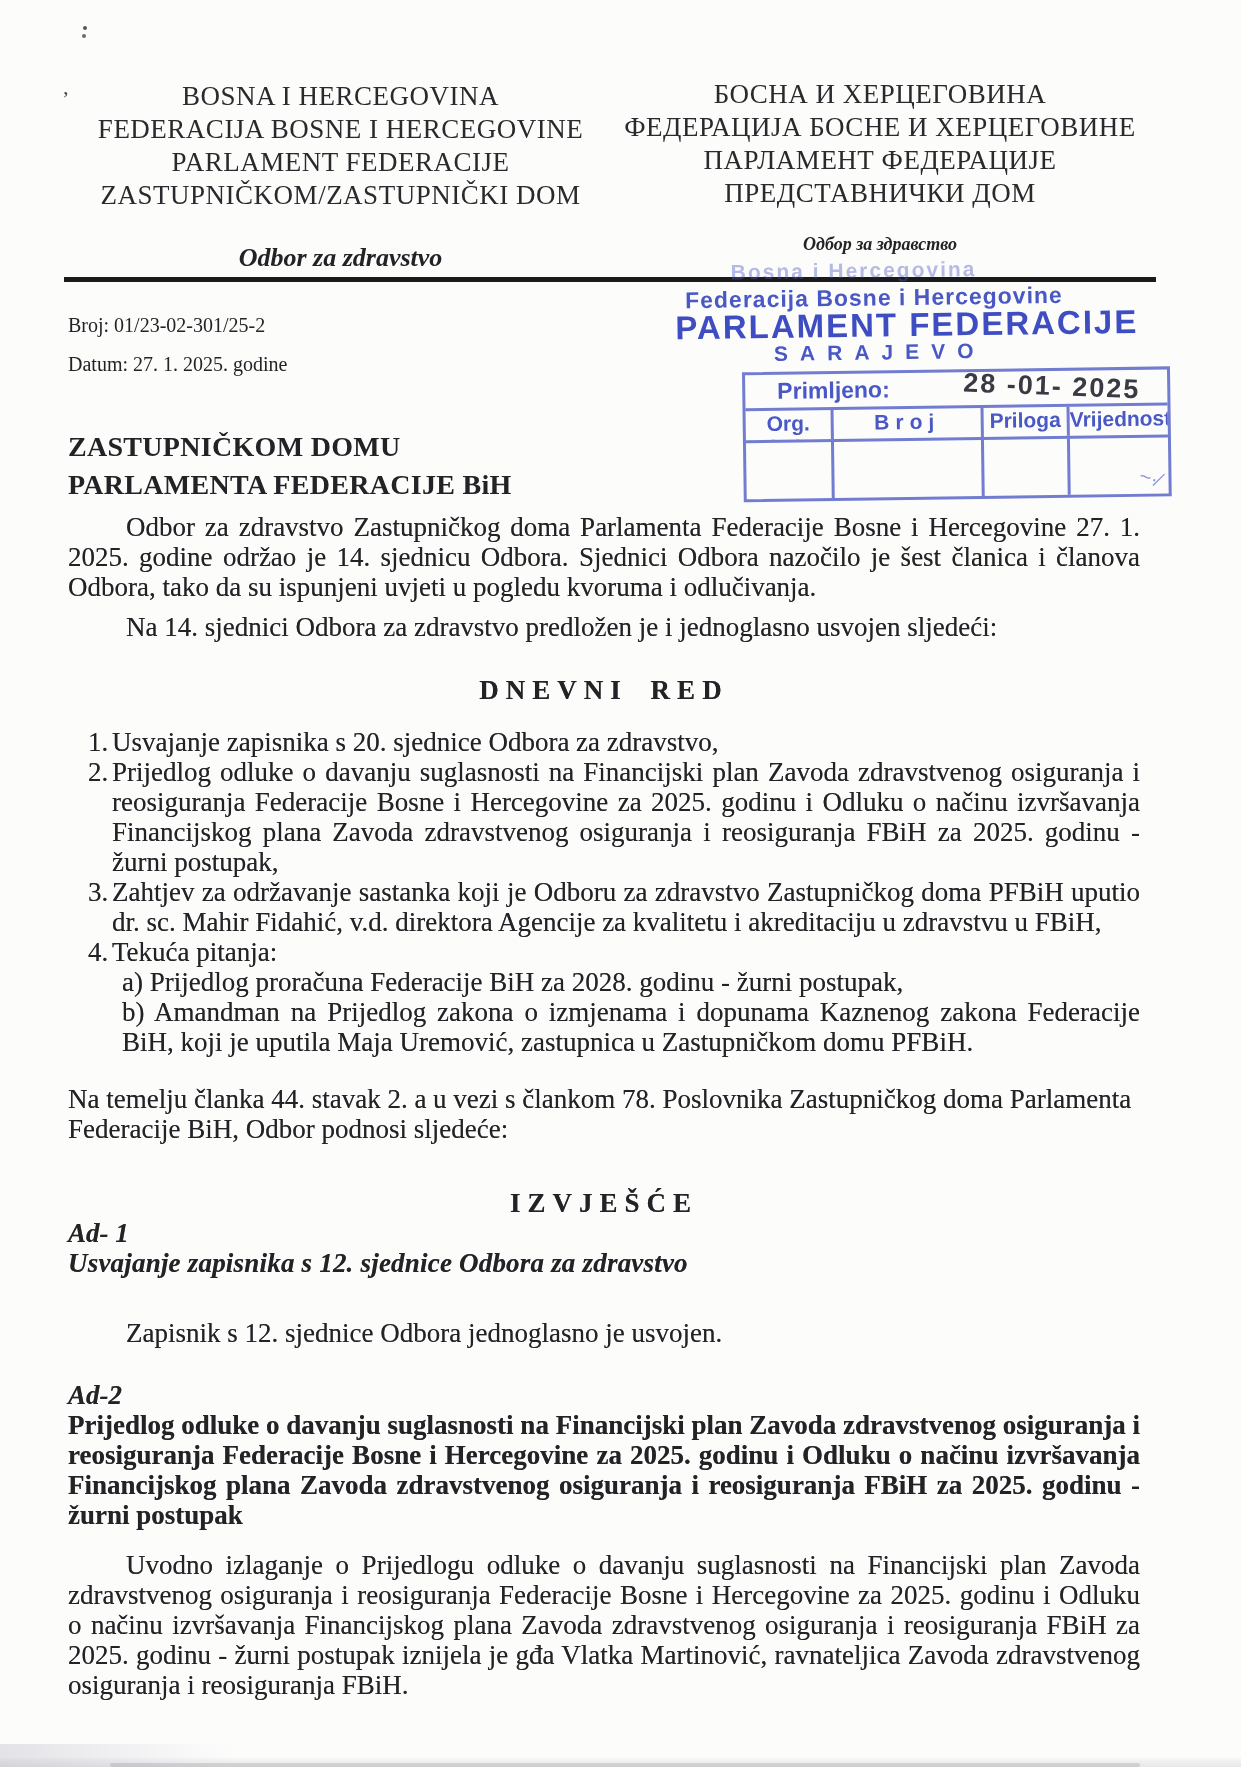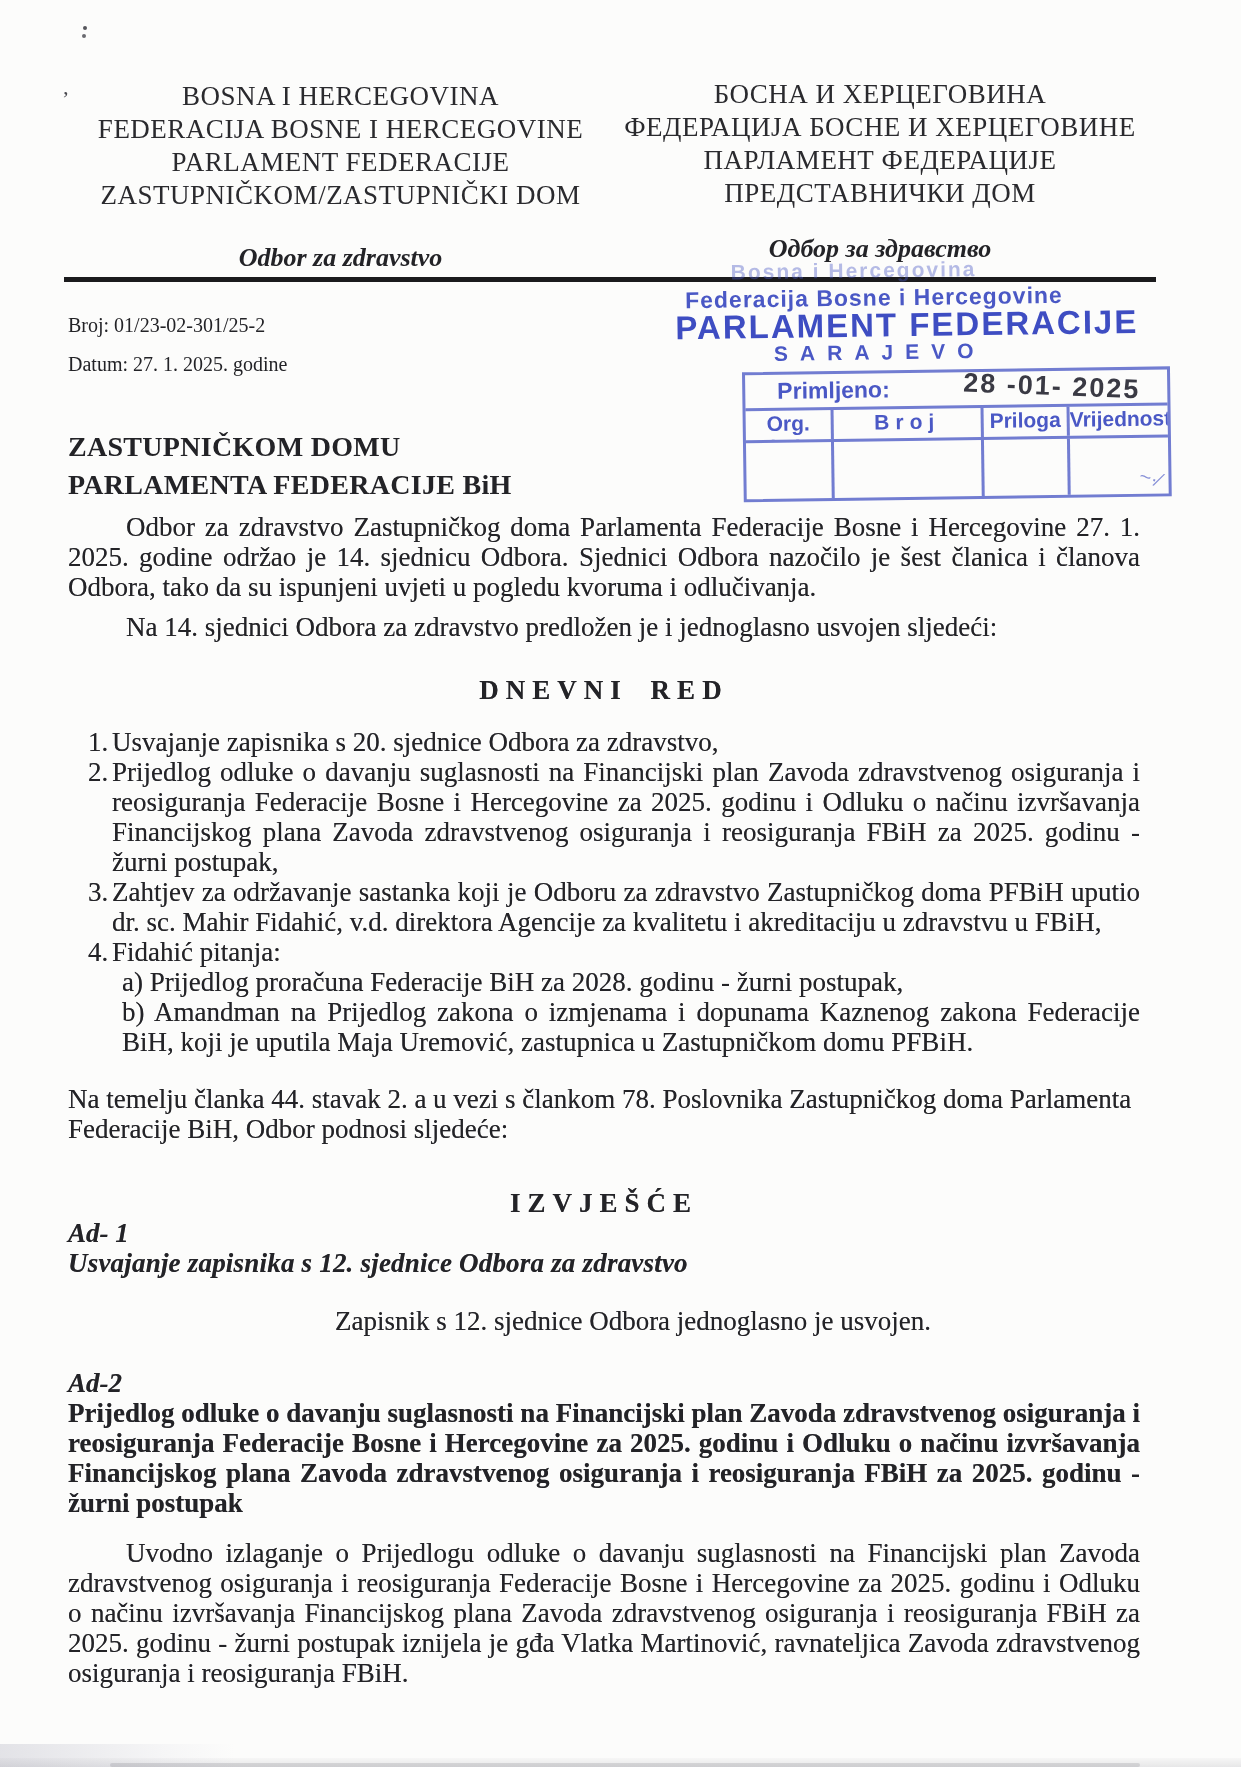--- a/index.html
+++ b/index.html
@@ -25,21 +25,21 @@
     position:absolute;left:620px;top:78px;width:520px;
     text-align:center;font-size:27px;line-height:33px;
     letter-spacing:.5px;color:#2a2a2e;
   }
   .committee-left{
     position:absolute;left:68px;top:243px;width:545px;
     text-align:center;font-size:26px;font-weight:bold;font-style:italic;
   }
   .committee-right{
     position:absolute;left:620px;top:234px;width:520px;
-    text-align:center;font-size:26px;font-weight:bold;font-style:italic;
+    text-align:center;font-size:18px;font-weight:bold;font-style:italic;
   }
   .divider{
     position:absolute;left:64px;top:277px;width:1092px;height:5px;
     background:#1b1b1d;z-index:1;
   }
 
   
   .ref{
     position:absolute;left:68px;top:306px;
     font-size:20px;line-height:39px;
@@ -116,21 +116,21 @@
   .agenda-item{ position:relative;padding-left:44px;text-align:justify; }
   .agenda-item .num{ position:absolute;left:20px;top:0; }
   .agenda-sub{ margin-left:10px;text-align:justify; }
   .legal{ margin-top:27px; }
   .report-title{
     margin-top:44px;text-align:center;font-weight:bold;
     letter-spacing:7px;
   }
   .sec-label{ font-weight:bold;font-style:italic; }
   .sec-heading-italic{ font-weight:bold;font-style:italic;letter-spacing:.2px; }
-  .sec1-body{ margin-top:28px;text-indent:58px;text-align:center; }
+  .sec1-body{ margin-top:40px;text-indent:58px; }
   .sec2{ margin-top:32px; }
   .sec2-heading{ font-weight:bold;text-align:justify; }
   .sec2-body{ margin-top:20px;text-indent:58px;text-align:justify; }
 
   
   .speck-top{
     position:absolute;left:83px;top:26px;width:4px;height:4px;border-radius:50%;
     background:#56565c;box-shadow:-1px 8px 0 0 #6a6a70;
   }
   .speck-quote{
@@ -227,21 +227,21 @@
       <div class="agenda-item">
         <span class="num">2.</span>
         <span>Prijedlog odluke o davanju suglasnosti na Financijski plan Zavoda zdravstvenog osiguranja i reosiguranja Federacije Bosne i Hercegovine za 2025. godinu i Odluku o načinu izvršavanja Financijskog plana Zavoda zdravstvenog osiguranja i reosiguranja FBiH za 2025. godinu - žurni postupak,</span>
       </div>
       <div class="agenda-item">
         <span class="num">3.</span>
         <span>Zahtjev za održavanje sastanka koji je Odboru za zdravstvo Zastupničkog doma PFBiH uputio dr. sc. Mahir Fidahić, v.d. direktora Agencije za kvalitetu i akreditaciju u zdravstvu u FBiH,</span>
       </div>
       <div class="agenda-item">
         <span class="num">4.</span>
-        <span>Fidahić pitanja:</span>
+        <span>Tekuća pitanja:</span>
         <div class="agenda-sub">a) Prijedlog proračuna Federacije BiH za 2028. godinu - žurni postupak,</div>
         <div class="agenda-sub">b) Amandman na Prijedlog zakona o izmjenama i dopunama Kaznenog zakona Federacije BiH, koji je uputila Maja Uremović, zastupnica u Zastupničkom domu PFBiH.</div>
       </div>
     </div>
 
     <div class="legal">Na temelju članka 44. stavak 2. a u vezi s člankom 78. Poslovnika Zastupničkog doma Parlamenta Federacije BiH, Odbor podnosi sljedeće:</div>
 
     <div class="report-title">IZVJEŠĆE</div>
 
     <div class="sec-label">Ad- 1</div>

